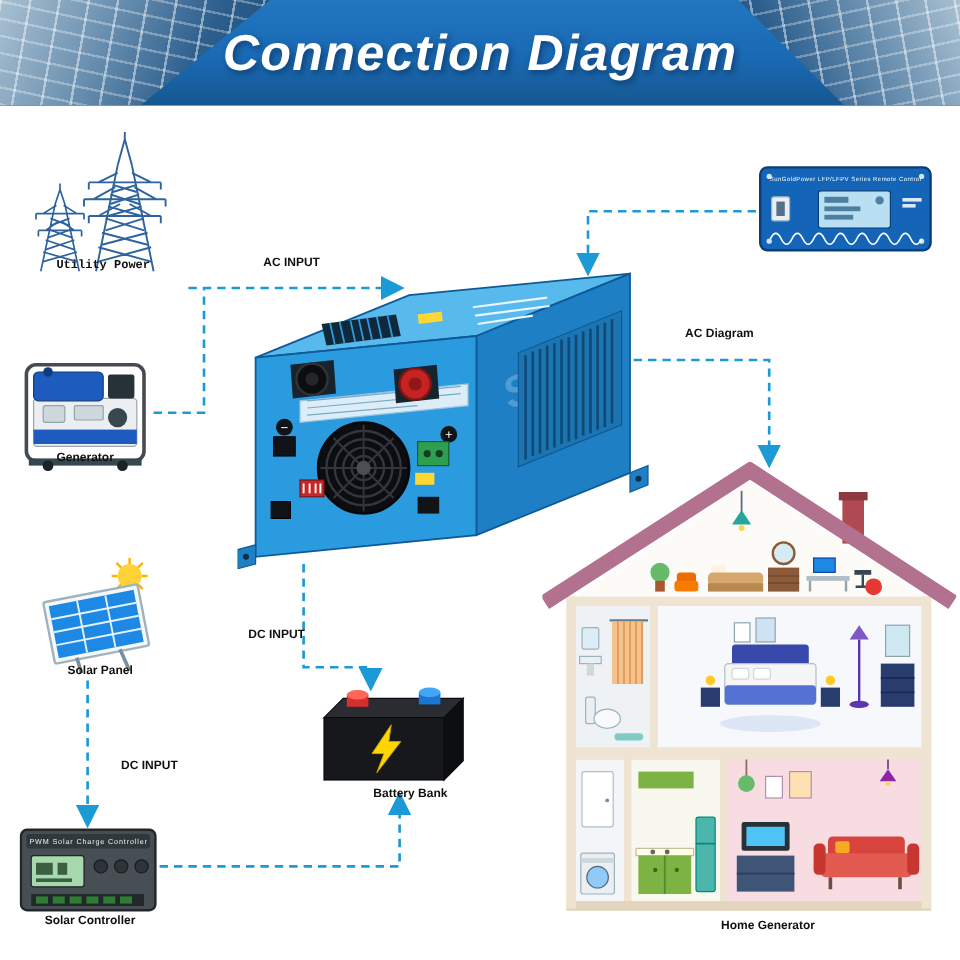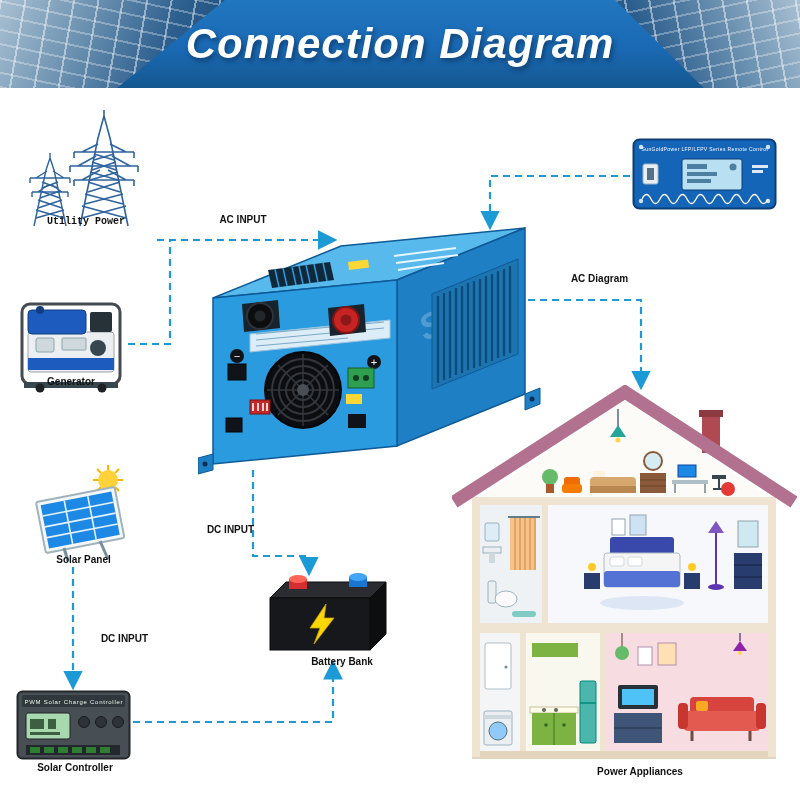--- a/index.html
+++ b/index.html
@@ -379,15 +379,15 @@
         <path d="M162,343 L210,343" stroke="#2c3e57" stroke-width="1.5"></path>
         <rect x="238" y="312" width="64" height="18" rx="4" fill="#d7443e"></rect>
         <rect x="244" y="316" width="12" height="10" rx="2" fill="#f9a825"></rect>
         <rect x="232" y="326" width="76" height="20" rx="4" fill="#e35b50"></rect>
         <rect x="226" y="318" width="10" height="26" rx="4" fill="#c8372f"></rect>
         <rect x="304" y="318" width="10" height="26" rx="4" fill="#c8372f"></rect>
         <path d="M240,346 L240,356 M298,346 L298,356" stroke="#6d4c41" stroke-width="3"></path>
       </g>
     </svg>
   </div>
-  <div class="lbl" style="left:555px;top:766px;width:170px;">Power Appliances</div>
+  <div class="lbl" style="left:555px;top:766px;width:170px;">Home Generator</div>
 
 </div>
 
 </body></html>

